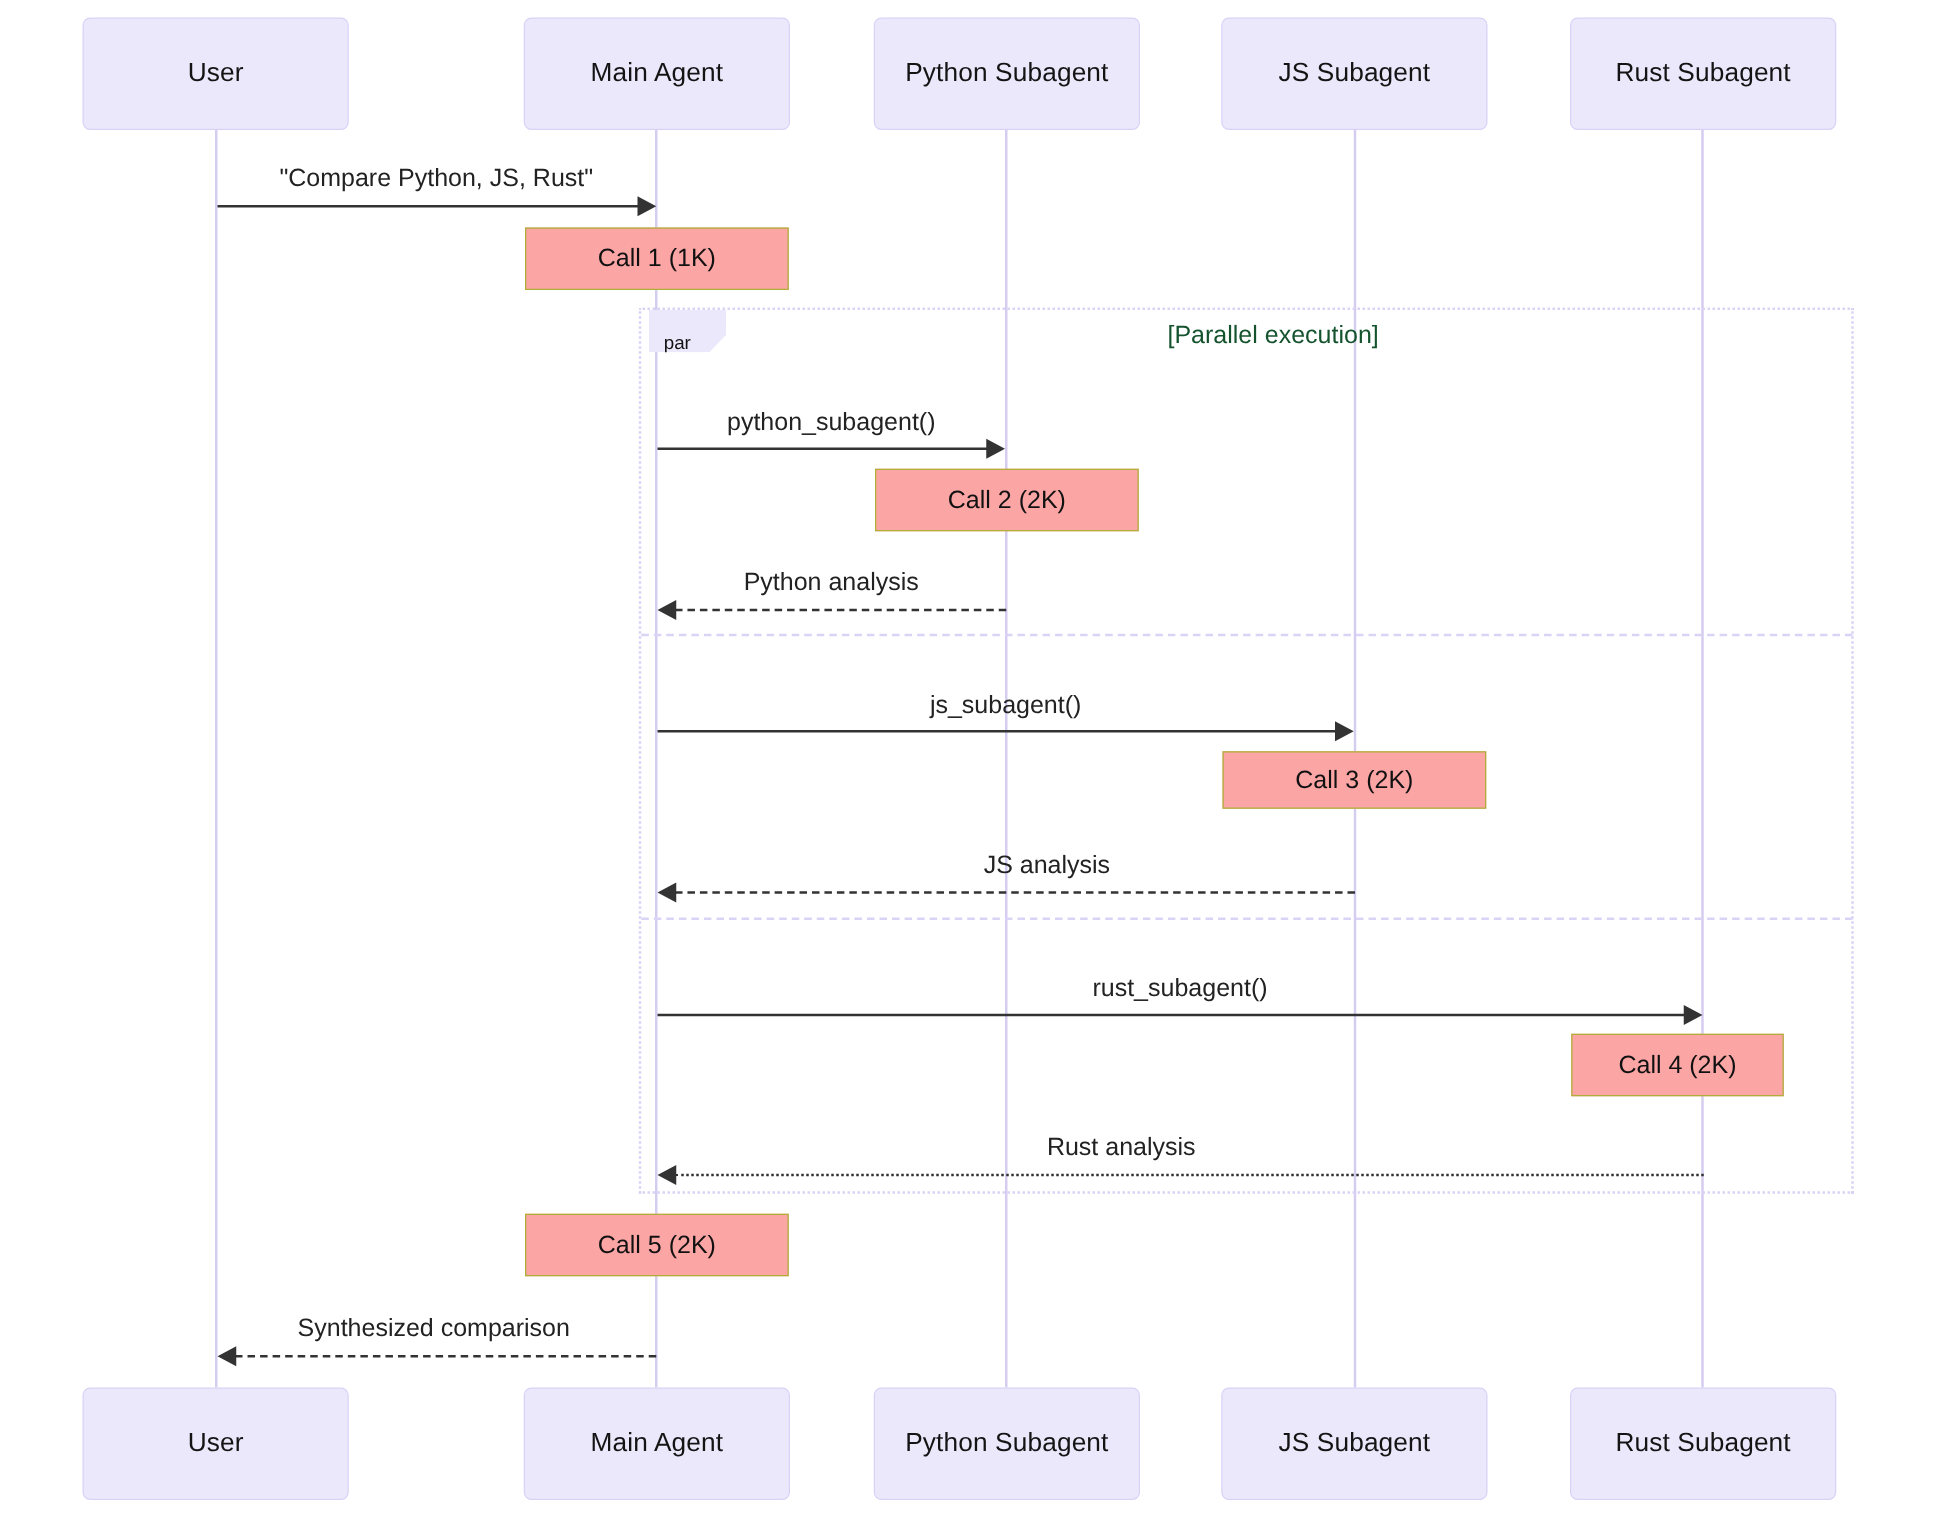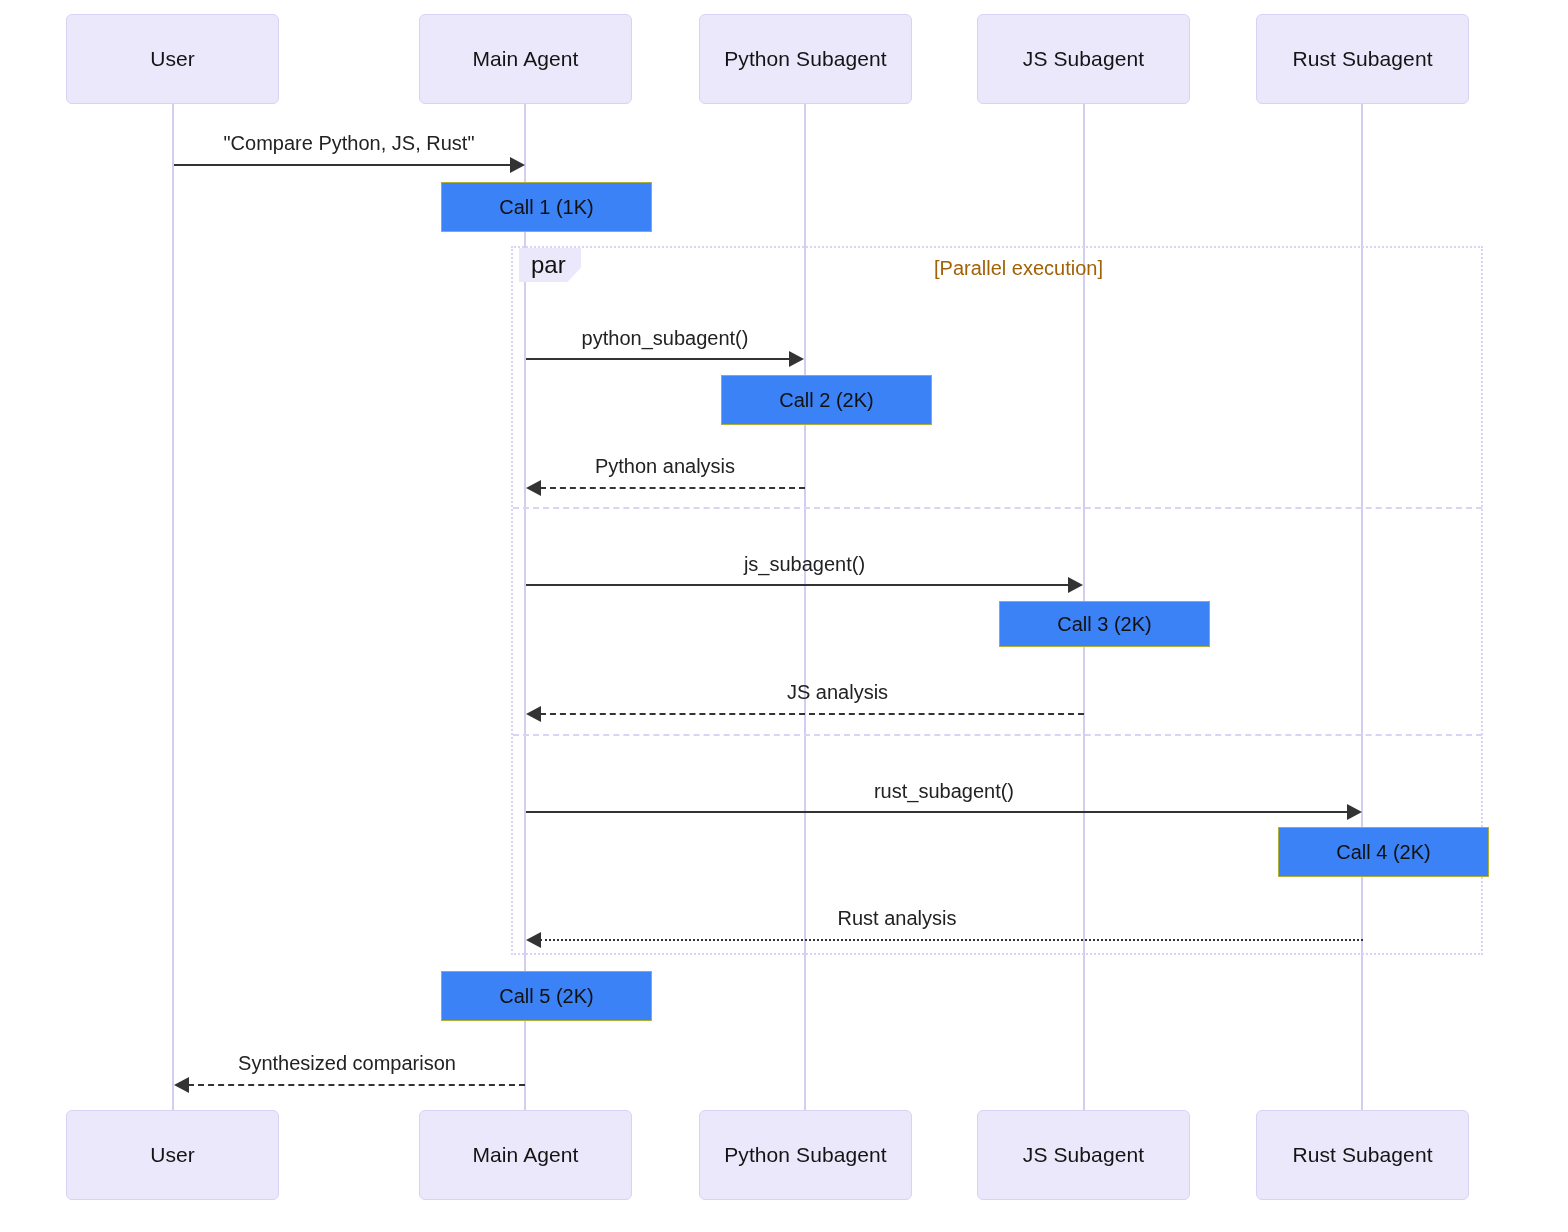--- a/index.html
+++ b/index.html
@@ -41,30 +41,29 @@
   .lifeline {
     position: absolute;
     width: 2px;
     background: #D5CDEF;
   }
 
   
   .note {
     position: absolute;
     box-sizing: border-box;
-    background: #3b82f6;
+    background: #fca5a5;
     border: 1.6px solid #AFAF37;
     display: flex;
     align-items: center;
     justify-content: center;
     color: #111111;
     font-size: 20px;
     white-space: nowrap;
     z-index: 5;
-    margin-left: 21px;
   }
 
   
   .msg-line {
     position: absolute;
     height: 0;
     border-top: 2.4px solid #333333;
     z-index: 4;
   }
   .msg-line.dashed {
@@ -104,31 +103,31 @@
     box-sizing: border-box;
     border: 2.5px dotted #DAD3F5;
     background: transparent;
     z-index: 1;
   }
   .frag-tag {
     position: absolute;
     box-sizing: border-box;
     background: #ECE8FB;
     color: #111111;
-    font-size: 24px;
+    font-size: 15px;
     line-height: 1;
     display: flex;
-    align-items: center;
+    align-items: flex-end;
     padding-left: 12px;
     z-index: 3;
     clip-path: polygon(0 0, 100% 0, 100% 58%, 78% 100%, 0 100%);
   }
   .frag-title {
     position: absolute;
-    color: #a16207;
+    color: #14532d;
     font-size: 20px;
     white-space: nowrap;
     z-index: 3;
   }
   .frag-divider {
     position: absolute;
     height: 0;
     border-top: 2.5px dashed #DAD3F5;
     z-index: 1;
   }
@@ -198,21 +197,21 @@
   </div>
 
   <div class="msg-label" style="left:525px; top:681px; width:625px;">JS analysis</div>
   <div class="msg-line dashed" style="left:540px; top:713px; width:544px;"></div>
   <div class="arrowhead left" style="left:526px; top:706px;"></div>
 
   <div class="msg-label" style="left:525px; top:780px; width:838px;">rust_subagent()</div>
   <div class="msg-line" style="left:526px; top:811px; width:823px;"></div>
   <div class="arrowhead right" style="left:1347px; top:804px;"></div>
 
-  <div class="note" style="left:1257px; top:827px; width:211px; height:50px;">
+  <div class="note" style="left:1257px; top:827px; width:170px; height:50px;">
     <span>Call 4 (2K)</span>
   </div>
 
   <div class="msg-label" style="left:525px; top:907px; width:744px;">Rust analysis</div>
   <div class="msg-line dotted-fine" style="left:540px; top:939px; width:823px;"></div>
   <div class="arrowhead left" style="left:526px; top:932px;"></div>
 
   <div class="note" style="left:420px; top:971px; width:211px; height:50px;">
     <span>Call 5 (2K)</span>
   </div>

